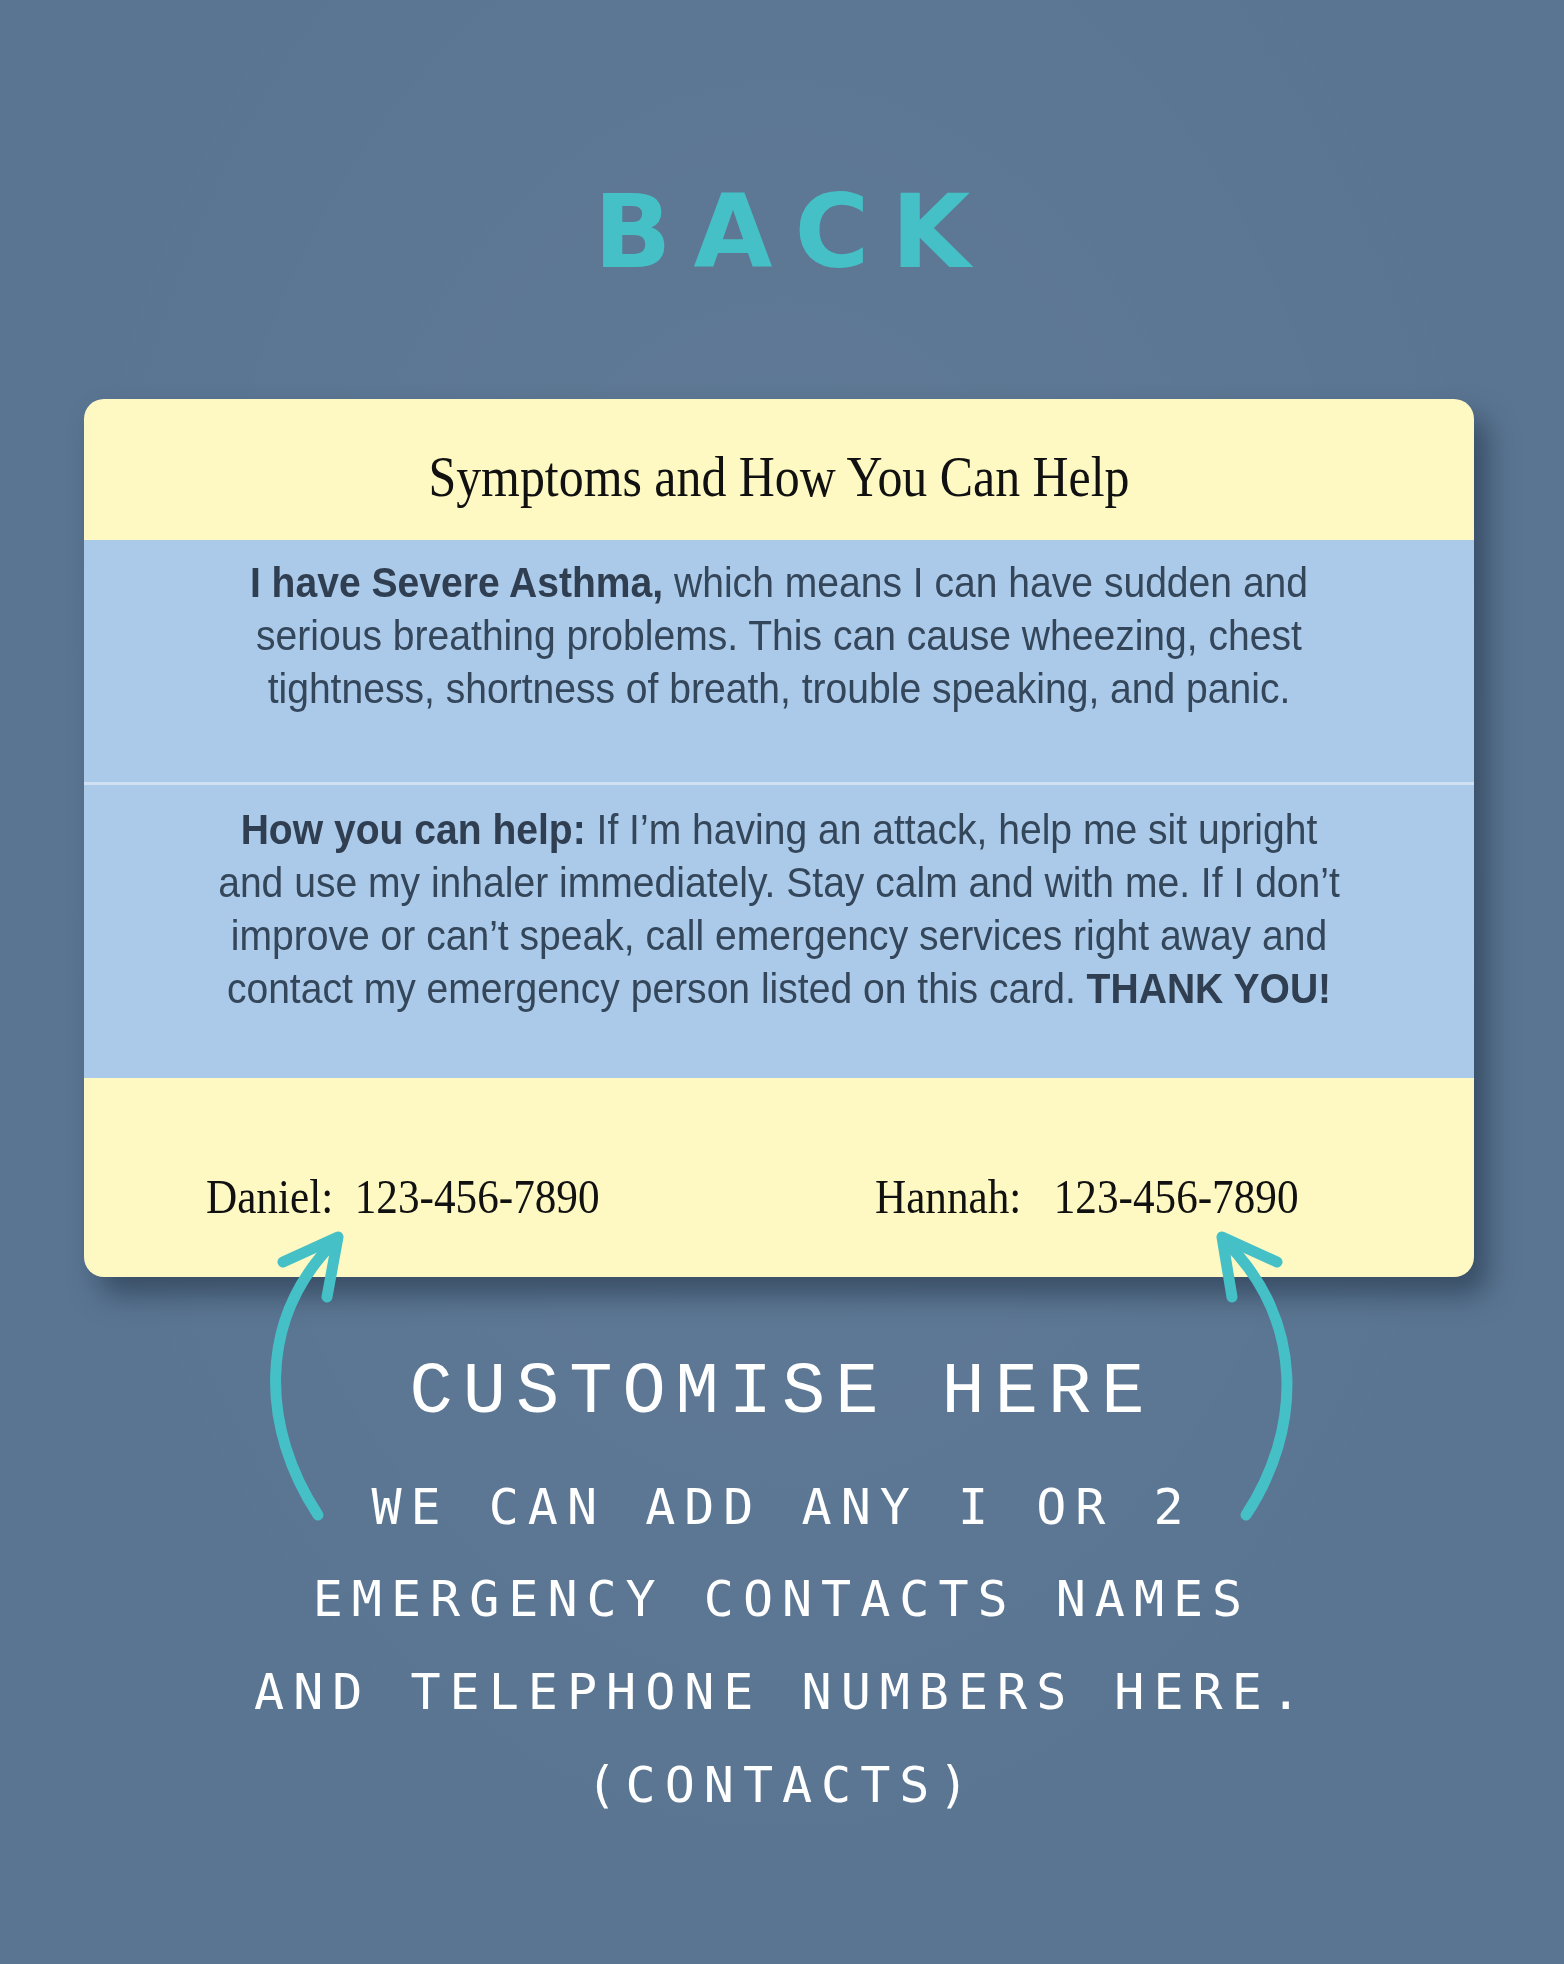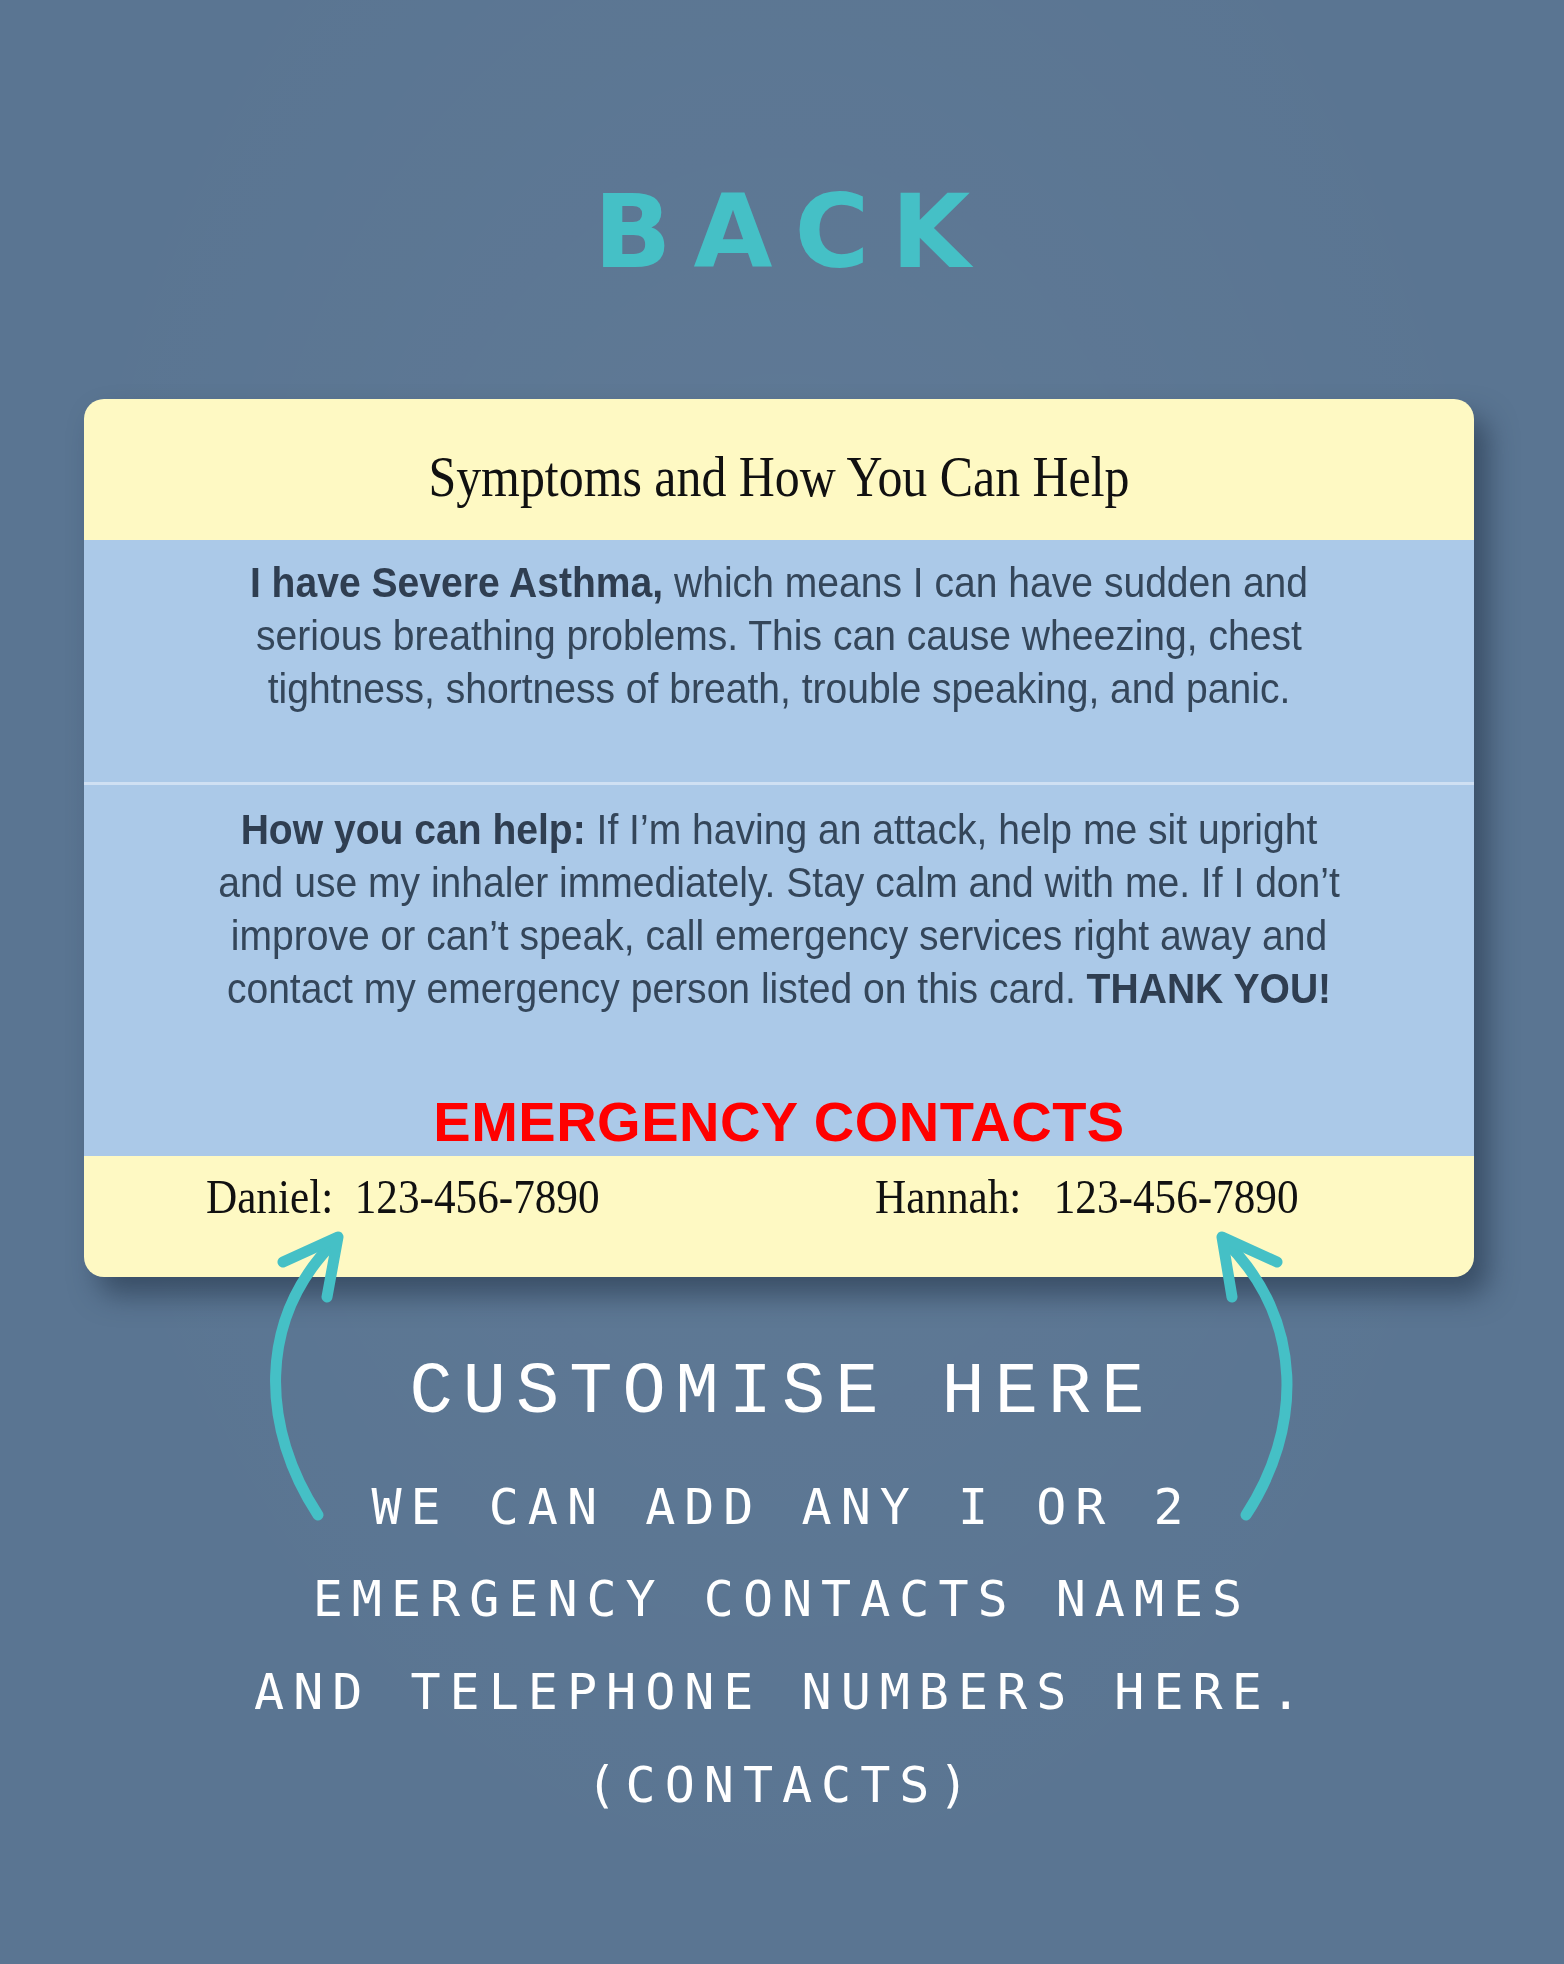--- a/index.html
+++ b/index.html
@@ -19,21 +19,21 @@
     position: absolute; left: 84px; top: 399px; width: 1390px; height: 878px;
     background: #fef9c3; border-radius: 20px; overflow: hidden;
     box-shadow: 14px 18px 28px rgba(30,45,65,0.55);
   }
   .card-title {
     position: absolute; left: 0; right: 0; top: 44px; text-align: center;
     font-family: "Liberation Serif", serif; font-size: 58px; color: #111;
     transform: scaleX(0.86); transform-origin: center;
   }
   .band {
-    position: absolute; left: 0; right: 0; top: 141px; height: 616px;
+    position: absolute; left: 0; right: 0; top: 141px; height: 538px;
     background: #abc9e8;
   }
   .divider {
     position: absolute; left: 0; right: 0; top: 242px; height: 3px; background: #cfe0f3;
   }
   .para {
     position: absolute; left: 90px; right: 90px; text-align: center;
     font-family: "Liberation Sans", sans-serif; font-size: 42px; line-height: 53px;
     color: #34465a; transform: scaleX(0.93); transform-origin: center;
   }
@@ -73,21 +73,20 @@
 
 <div class="back-heading">BACK</div>
 
 <div class="card">
   <div class="card-title">Symptoms and How You Can Help</div>
   <div class="band">
     <div class="para para-1"><b>I have Severe Asthma,</b><span> which means I can have sudden and serious breathing problems. This can cause wheezing, chest tightness, shortness of breath, trouble speaking, and panic.</span></div>
     <div class="divider"></div>
     <div class="para para-2"><b>How you can help:</b><span> If I’m having an attack, help me sit upright and use my inhaler immediately. Stay calm and with me. If I don’t improve or can’t speak, call emergency services right away and contact my emergency person listed on this card. </span><b>THANK YOU!</b></div>
   </div>
-  <div class="contacts-title">EMERGENCY CONTACTS</div>
   <div class="contact contact-1"><span>Daniel:</span>  <span>123-456-7890</span></div>
   <div class="contact contact-2"><span>Hannah:</span>   <span>123-456-7890</span></div>
 </div>
 
 <svg class="arrows" viewBox="0 0 1564 1964">
   <g fill="none" stroke="#45c0c6" stroke-width="11" stroke-linecap="round" stroke-linejoin="round">
     <path d="M318 1515 C 262 1430, 255 1320, 336 1240"></path>
     <path d="M283 1262 L 338 1237 L 327 1297"></path>
   </g>
   <g fill="none" stroke="#45c0c6" stroke-width="11" stroke-linecap="round" stroke-linejoin="round">

